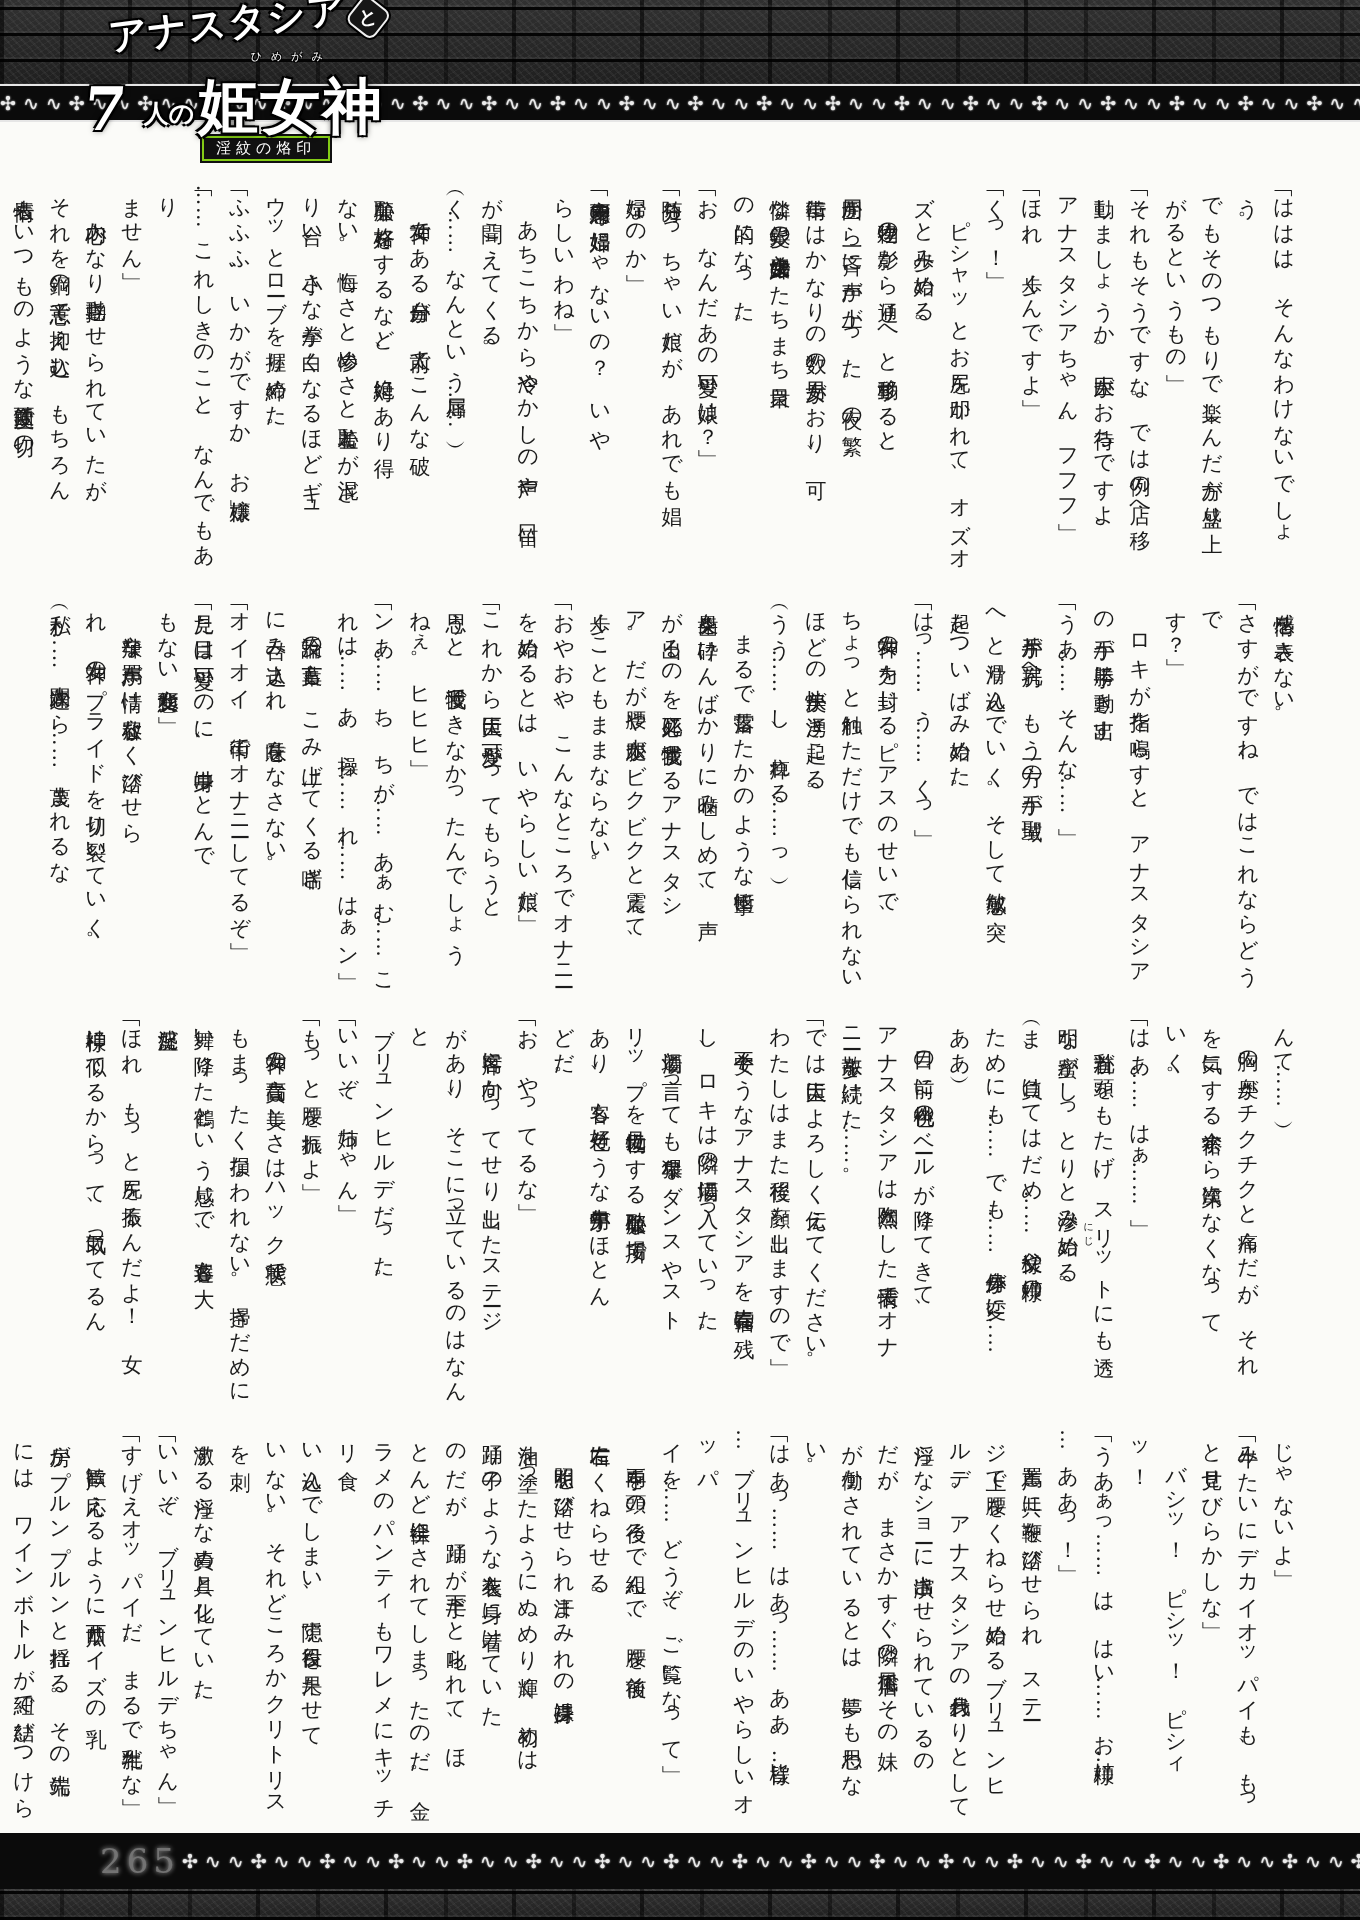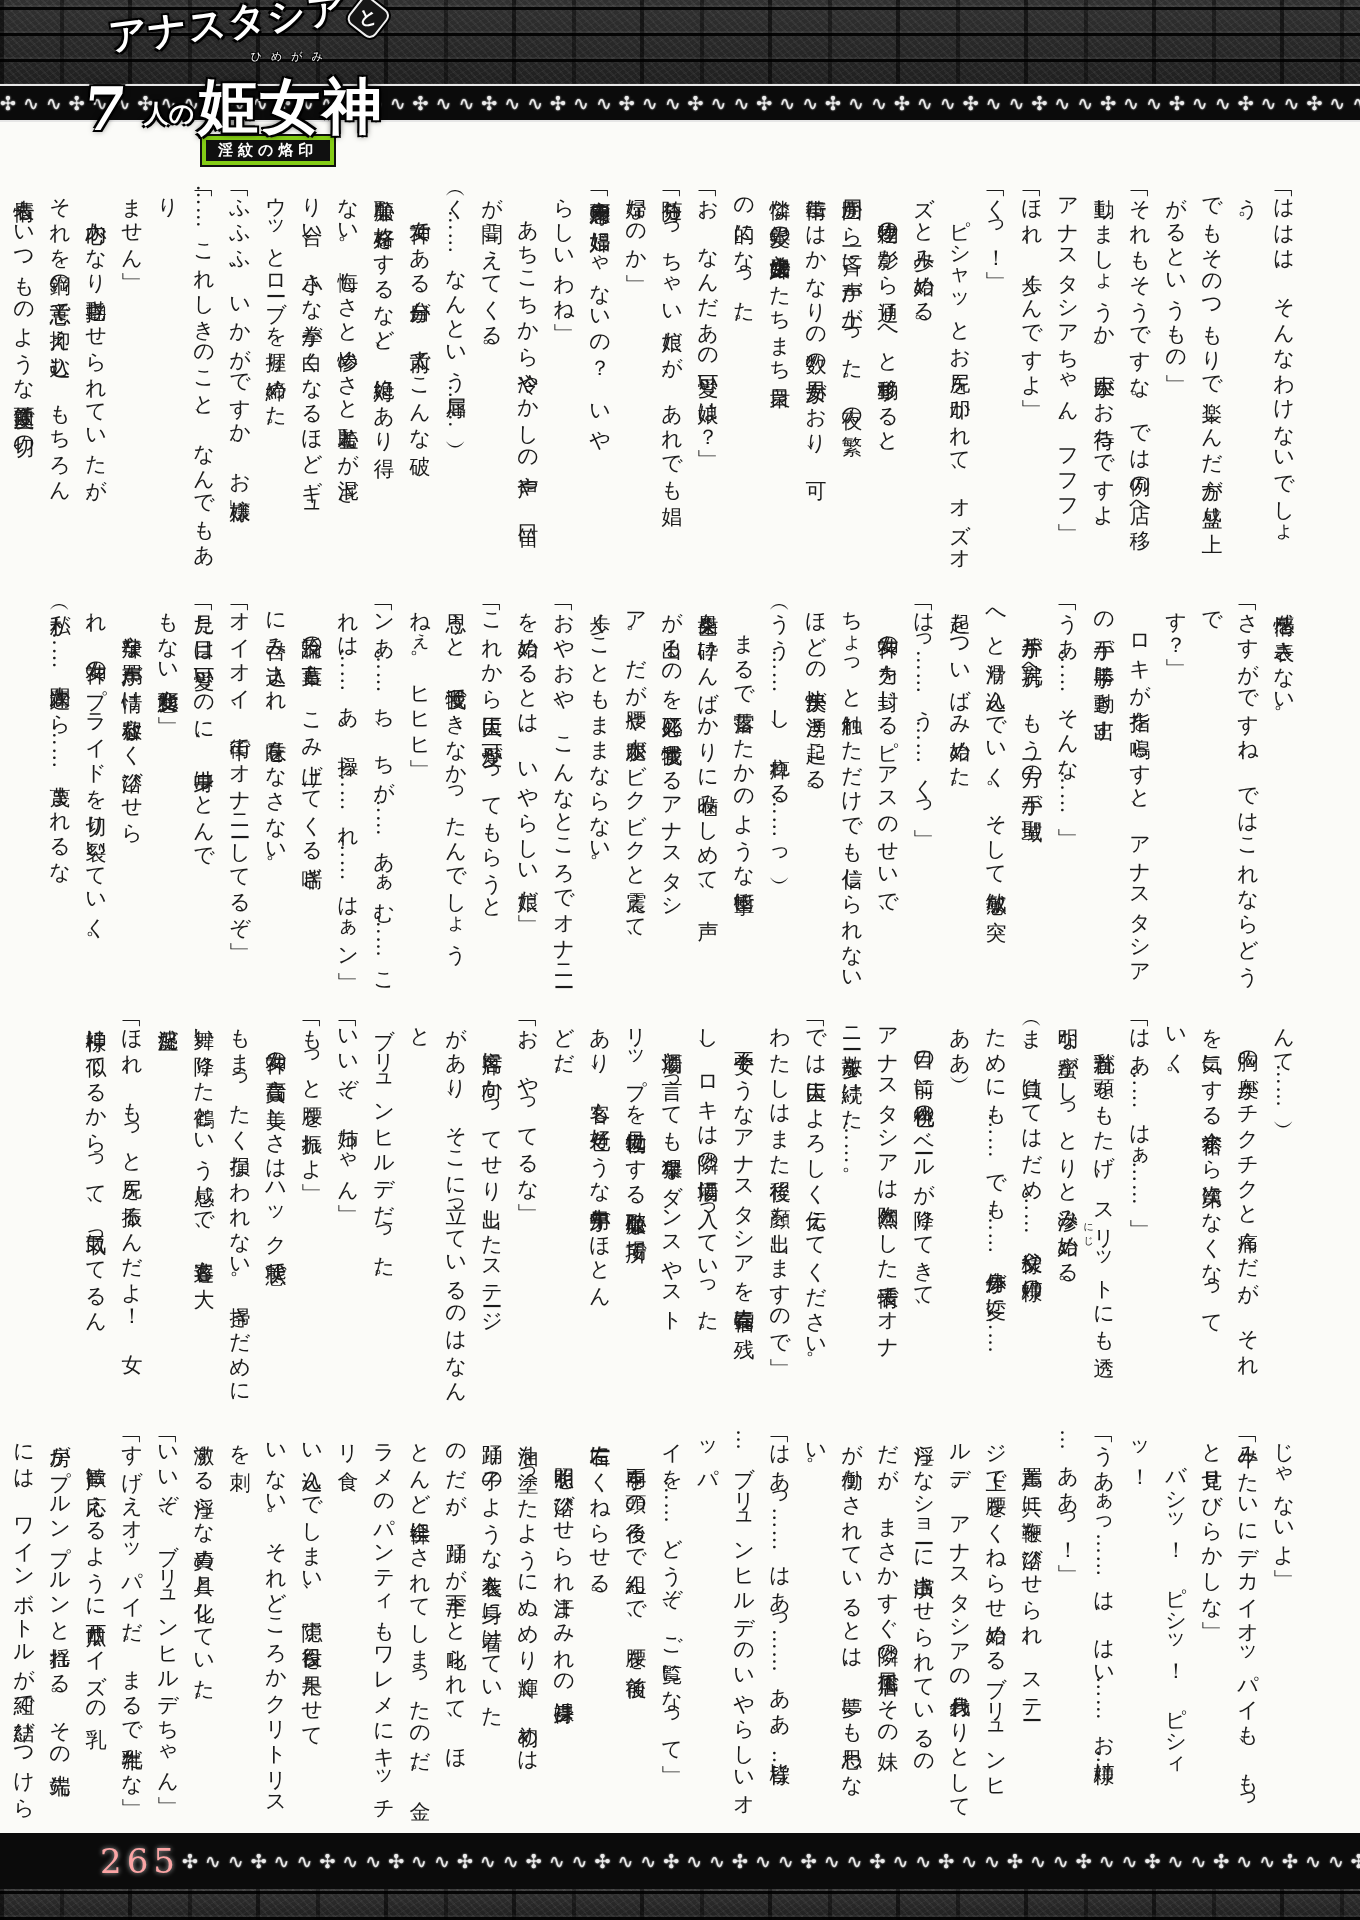--- a/index.html
+++ b/index.html
@@ -44,21 +44,21 @@
     user-select:none;
   }
   
   .bottom-strip{
     position:absolute;left:0;top:1833px;width:1360px;height:56px;
     background:#0b0b0b;
     display:flex;align-items:center;
     overflow:hidden;
   }
   .page-number{
-    color:#fca5a5;
+    color:#737373;
     font-size:34px;letter-spacing:5px;
     margin-left:100px;margin-right:2px;
     text-shadow:0 0 5px rgba(255,255,255,.7);
     flex:0 0 auto;
   }
   
   .logo{position:absolute;left:84px;top:12px;z-index:6;color:#fff;}
   .logo-row1{
     transform:rotate(-7deg);
     transform-origin:left bottom;
@@ -92,24 +92,24 @@
   .furigana{
     font-size:11px;letter-spacing:9px;margin-bottom:12px;
     text-shadow:-1px -1px 0 #000,1px -1px 0 #000,-1px 1px 0 #000,1px 1px 0 #000;
     text-align:right;
   }
   .logo-hime{font-size:60px;font-weight:bold;line-height:1;letter-spacing:2px;}
   .logo-sub{
     width:fit-content;
     margin:0 0 4px 118px;
     background:#101010;
-    border:4px solid #84cc16;
+    border:2px solid #84cc16;
     box-shadow:0 0 0 2px #101010;
     color:#fff;
-    font-size:15px;font-weight:bold;letter-spacing:5px;
+    font-size:15px;font-weight:normal;letter-spacing:5px;
     padding:1px 12px;
   }
   
   .band{
     position:absolute;left:58px;width:1244px;height:388px;
     writing-mode:vertical-rl;
     font-size:21px;line-height:36px;letter-spacing:1.4px;
     color:#1b1b1b;
     overflow:visible;
     text-align:left;

